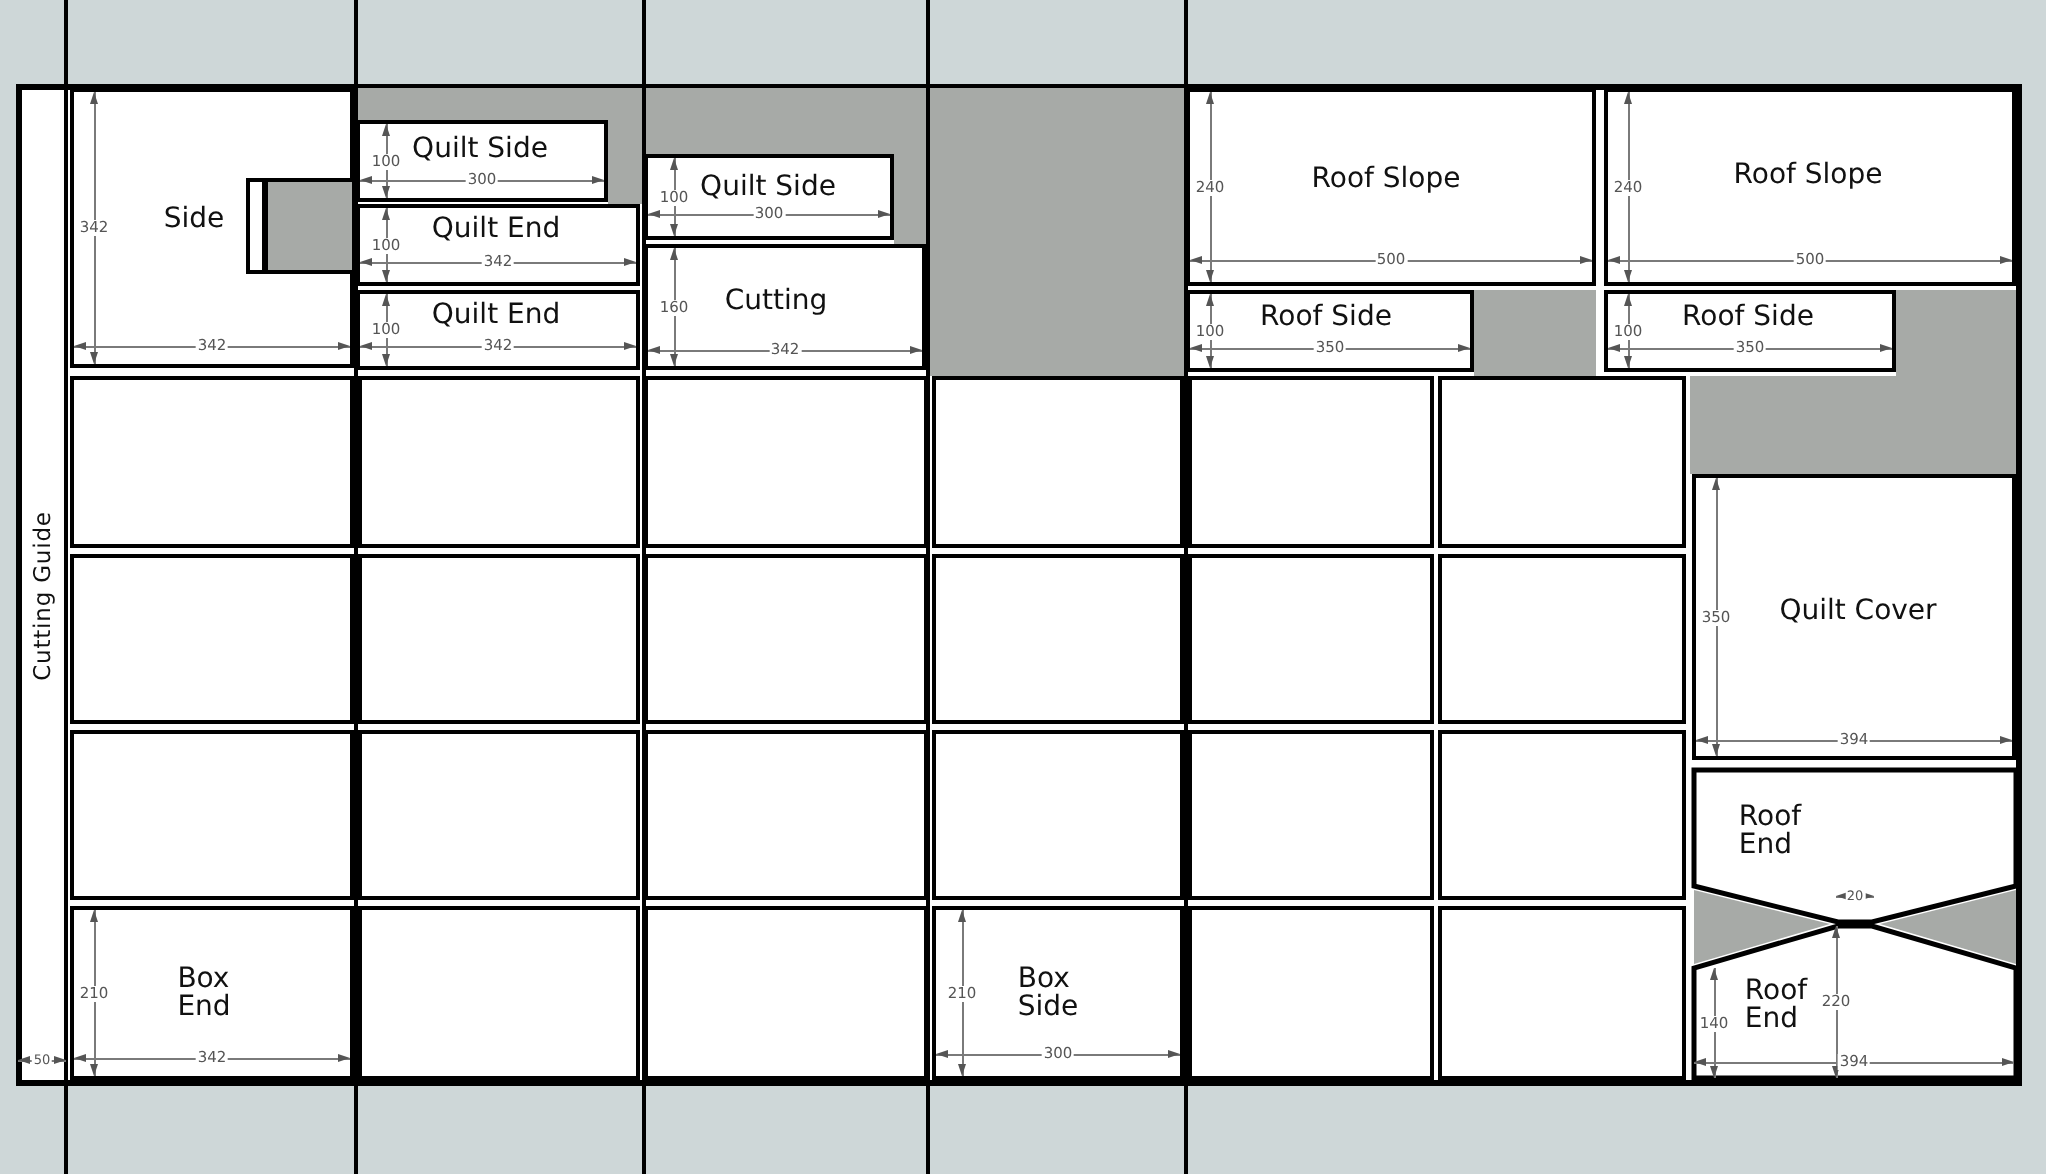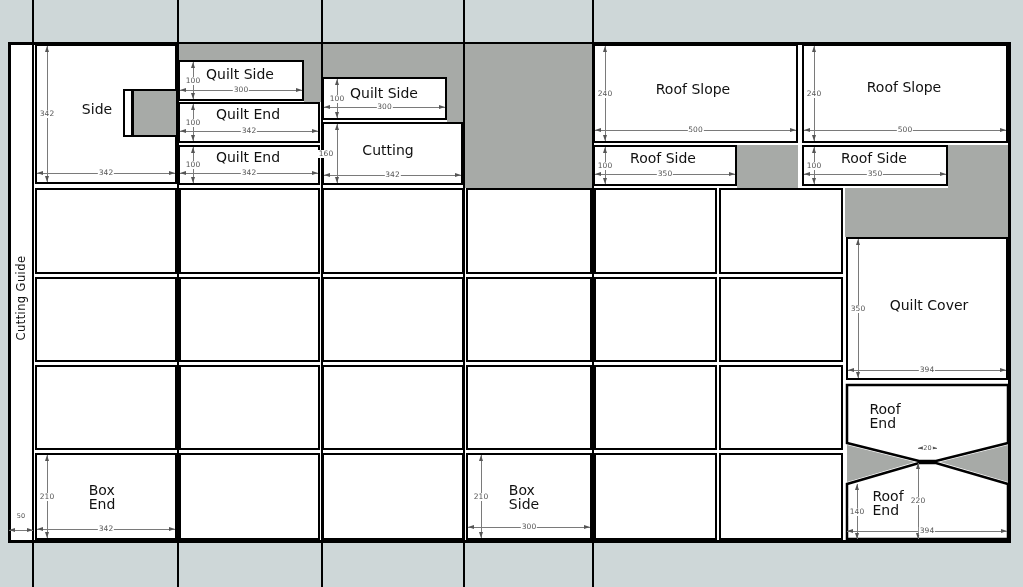--- a/index.html
+++ b/index.html
@@ -124,21 +124,21 @@
       <div class="dl h" style="left: 0px; top: 28px; width: 121px;"></div>
       <div class="ar lf" style="left: 0px; top: 25.5px;"></div>
       <div class="ar rt" style="left: 115px; top: 25.5px;"></div>
       <div class="dimtxt" style="left: 60.5px; top: 28px;">300</div>
     </div>
     <div class="piece" style="left: 322px; top: 122px; width: 141px; height: 63px;">
       <div class="lbl" style="left: 64px; top: 27px;">Cutting</div>
       <div class="dl v" style="left: 13px; top: 0px; height: 59px;"></div>
       <div class="ar up" style="left: 10.5px; top: 0px;"></div>
       <div class="ar dn" style="left: 10.5px; top: 53px;"></div>
-      <div class="dimtxt" style="left: 2px; top: 29.5px;">160</div>
+      <div class="dimtxt" style="left: 13px; top: 29.5px;">160</div>
       <div class="dl h" style="left: 0px; top: 51px; width: 137px;"></div>
       <div class="ar lf" style="left: 0px; top: 48.5px;"></div>
       <div class="ar rt" style="left: 131px; top: 48.5px;"></div>
       <div class="dimtxt" style="left: 68.5px; top: 51px;">342</div>
     </div>
     <div class="piece" style="left: 593px; top: 44px; width: 205px; height: 99px;">
       <div class="lbl" style="left: 98px; top: 44px;">Roof Slope</div>
       <div class="dl v" style="left: 10px; top: 0px; height: 95px;"></div>
       <div class="ar up" style="left: 7.5px; top: 0px;"></div>
       <div class="ar dn" style="left: 7.5px; top: 89px;"></div>
@@ -222,21 +222,21 @@
       <polygon points="847,445 915,462 847,482" fill="#a7aaa7"></polygon>
       <polygon points="1008,445 940,462 1008,482" fill="#a7aaa7"></polygon>
     </svg>
     <div class="lbl" style="left: 885px; top: 416px;">Roof
 End</div>
     <div class="lbl" style="left: 888px; top: 503px;">Roof
 End</div>
     <div class="dl h" style="left: 9px; top: 530px; width: 24px;"></div>
     <div class="ar lf" style="left: 9px; top: 527.5px;"></div>
     <div class="ar rt" style="left: 27px; top: 527.5px;"></div>
-    <div class="dimtxt sm" style="left: 21px; top: 516px; text-align: right;">50</div>
+    <div class="dimtxt sm" style="left: 21px; top: 530px; text-align: right;">50</div>
     <div class="dl h" style="left: 918px; top: 448px; width: 19px;"></div>
     <div class="ar lf" style="left: 918px; top: 445.5px;"></div>
     <div class="ar rt" style="left: 931px; top: 445.5px;"></div>
     <div class="dimtxt sm" style="left: 927.5px; top: 448px;">20</div>
     <div class="dl v" style="left: 857px; top: 484px; height: 55px;"></div>
     <div class="ar up" style="left: 854.5px; top: 484px;"></div>
     <div class="ar dn" style="left: 854.5px; top: 533px;"></div>
     <div class="dimtxt" style="left: 857px; top: 511.5px; text-align: right;">140</div>
     <div class="dl v" style="left: 918px; top: 463px; height: 76px;"></div>
     <div class="ar up" style="left: 915.5px; top: 463px;"></div>

